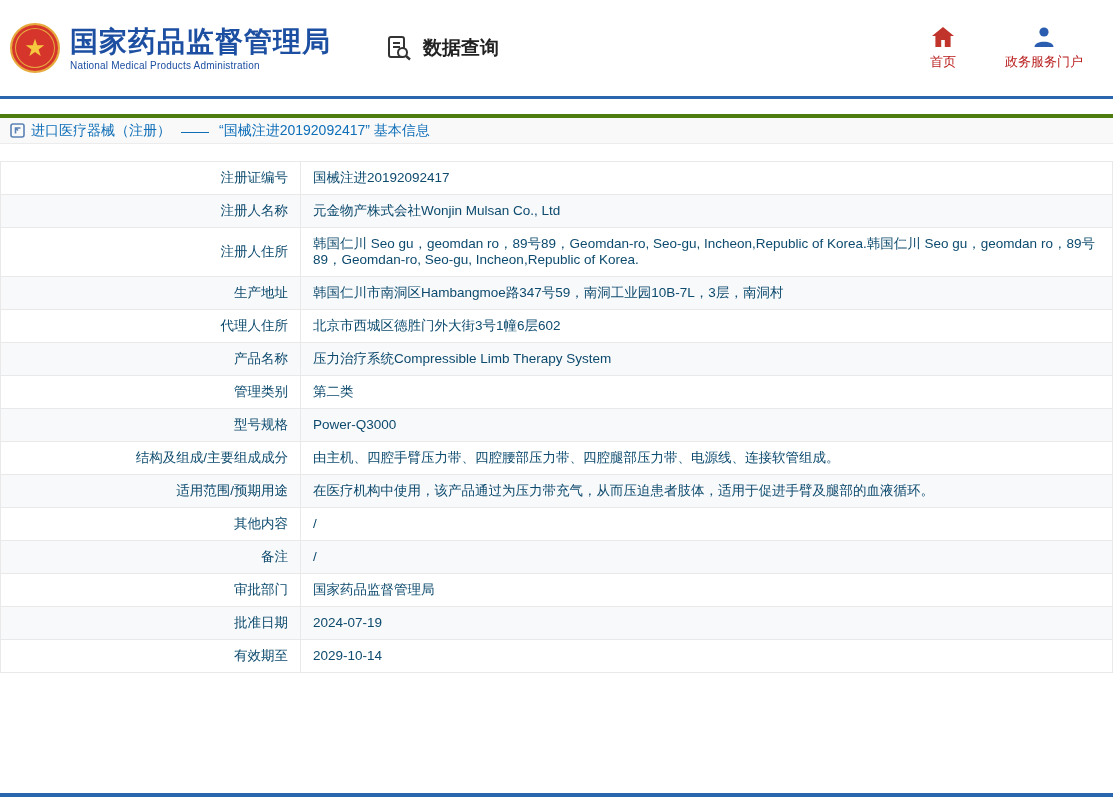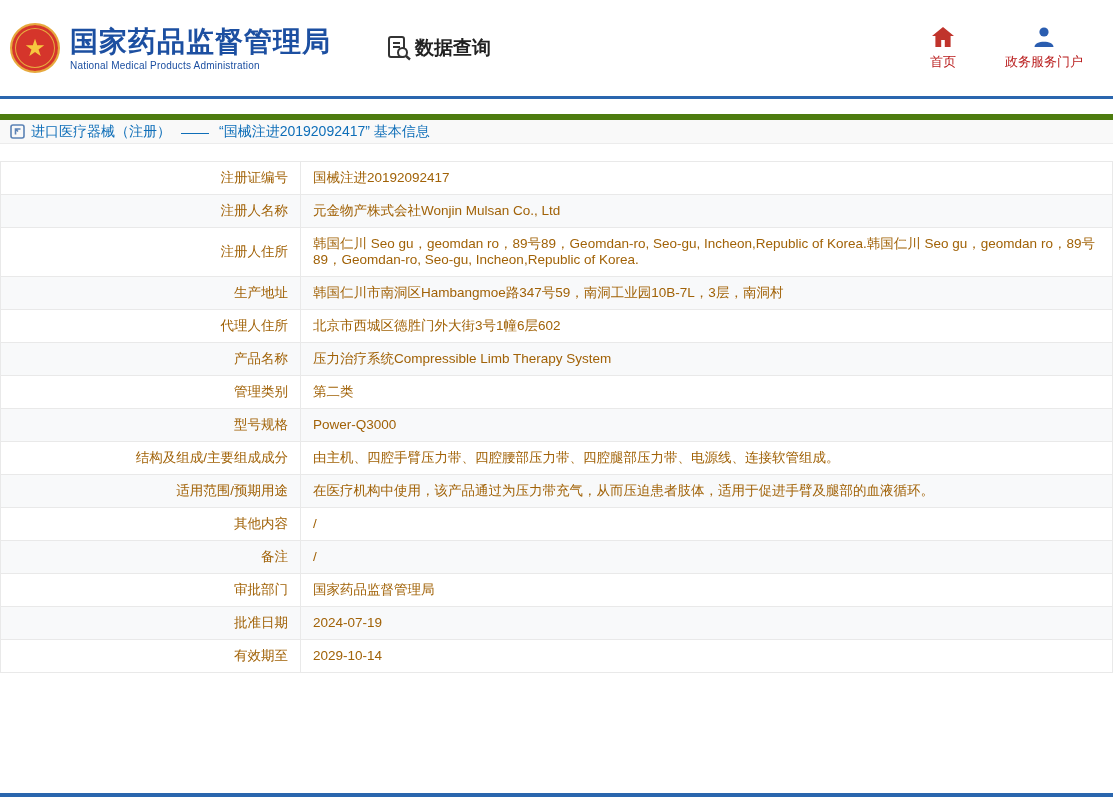--- a/index.html
+++ b/index.html
@@ -33,57 +33,57 @@
   }
   .title-block { margin-left: 10px; }
   .site-title {
     font-size: 28px; font-weight: bold; color: #1c4fa1; letter-spacing: 1px;
     line-height: 1.2;
   }
   .site-subtitle {
     font-size: 10px; color: #1c4fa1; margin-top: 2px; letter-spacing: 0.2px;
   }
   .query-block {
-    display: flex; align-items: center; gap: 3px;
+    display: flex; align-items: center; gap: 11px;
     margin-left: 55px;
     font-size: 19px; font-weight: 600; color: #222;
     cursor: pointer;
   }
   .header-right { margin-left: auto; display: flex; gap: 42px; }
   .nav-item {
     display: flex; flex-direction: column; align-items: center; gap: 5px;
     font-size: 13px; color: #b91c1c; cursor: pointer; min-width: 40px;
   }
 
   .blue-line { height: 3px; background: #2a66ae; width: 100%; }
 
   
   .breadcrumb {
     margin-top: 15px;
     height: 30px;
     background: #f9f9f9;
-    border-top: 6px solid #4d7c0f;
+    border-top: 4px solid #4d7c0f;
     border-bottom: 1px solid #ececec;
     display: flex; align-items: center; gap: 6px;
     padding: 0 10px;
     font-size: 14px;
     color: #0e6eb8;
   }
   .breadcrumb a { color: #0e6eb8; text-decoration: none; cursor: pointer; }
   .bc-sep { margin: 0 4px; }
 
   
   .info-table-wrap { margin-top: 17px; }
   table.info-table { width: 100%; border-collapse: collapse; table-layout: fixed; }
   table.info-table td {
     border: 1px solid #e9e9e9;
     font-size: 13.5px;
     line-height: 16px;
     padding: 8px 12px;
-    color: #a16207;
+    color: #0c4a6e;
     word-break: break-word;
   }
   table.info-table tr:nth-child(even) { background: #f8f9fa; }
   td.label-cell { width: 300px; text-align: right; color: #333; }
   td.value-cell { text-align: left; }
 
   .footer-bar {
     position: absolute; left: 0; bottom: 0;
     width: 100%; height: 4px; background: #2a66ae;
   }

